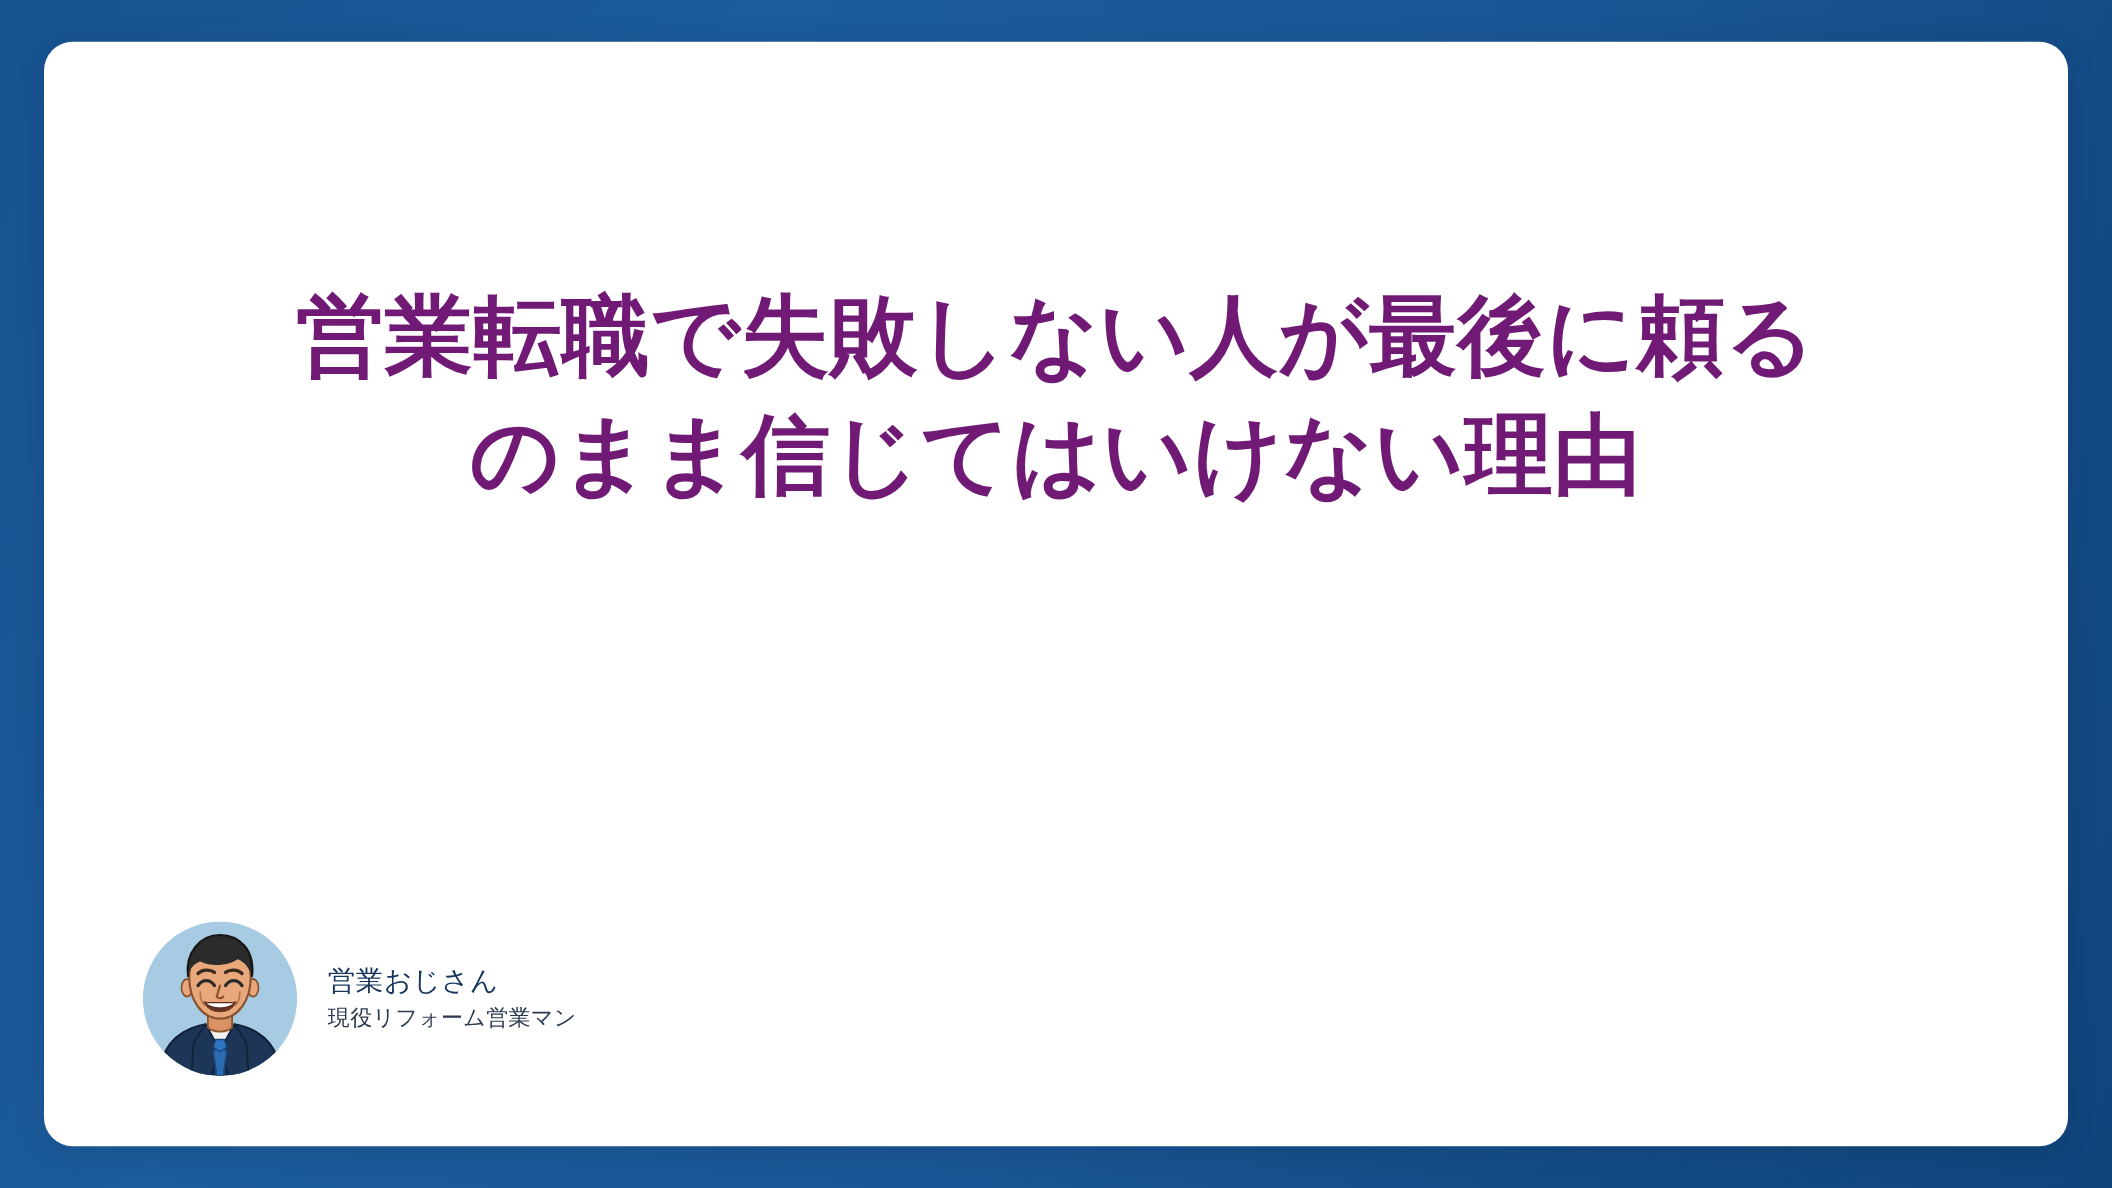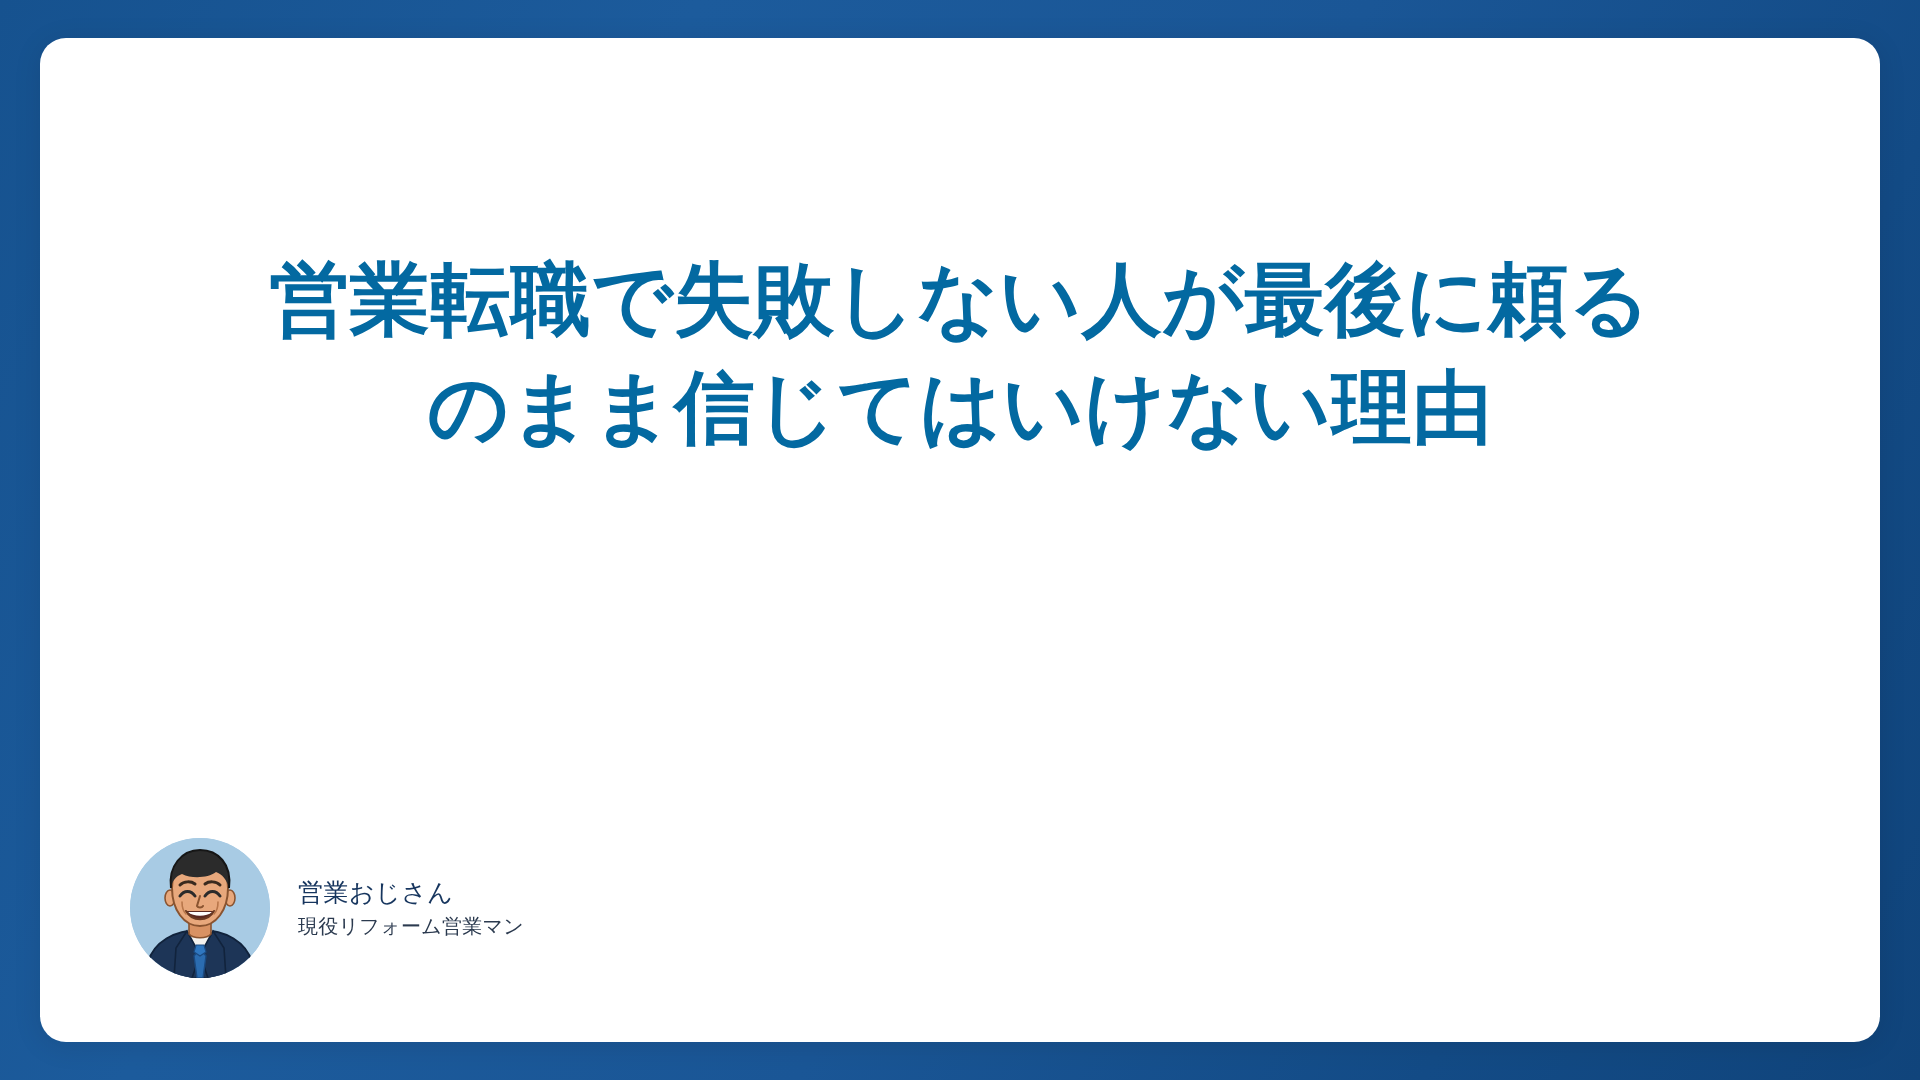--- a/index.html
+++ b/index.html
@@ -39,27 +39,27 @@
 
   
   #title-block {
     position: absolute;
     left: 120px;
     top: 214px;
     width: 1600px;
     text-align: center;
   }
   .title-line {
-    color: #0369a1;
+    color: #701a75;
     font-size: 80px;
     font-weight: 700;
     line-height: 108px;
     letter-spacing: 0.5px;
     white-space: nowrap;
-    font-family: Liberation Mono, monospace;
+    font-family: Liberation Sans, sans-serif;
   }
   .title-line.l1 { text-align: center; }
   .title-line.l2 { text-align: center; }
   .title-line.l3 { text-align: center; }
 
   
   #author-block {
     position: absolute;
     left: 90px;
     bottom: 64px;

